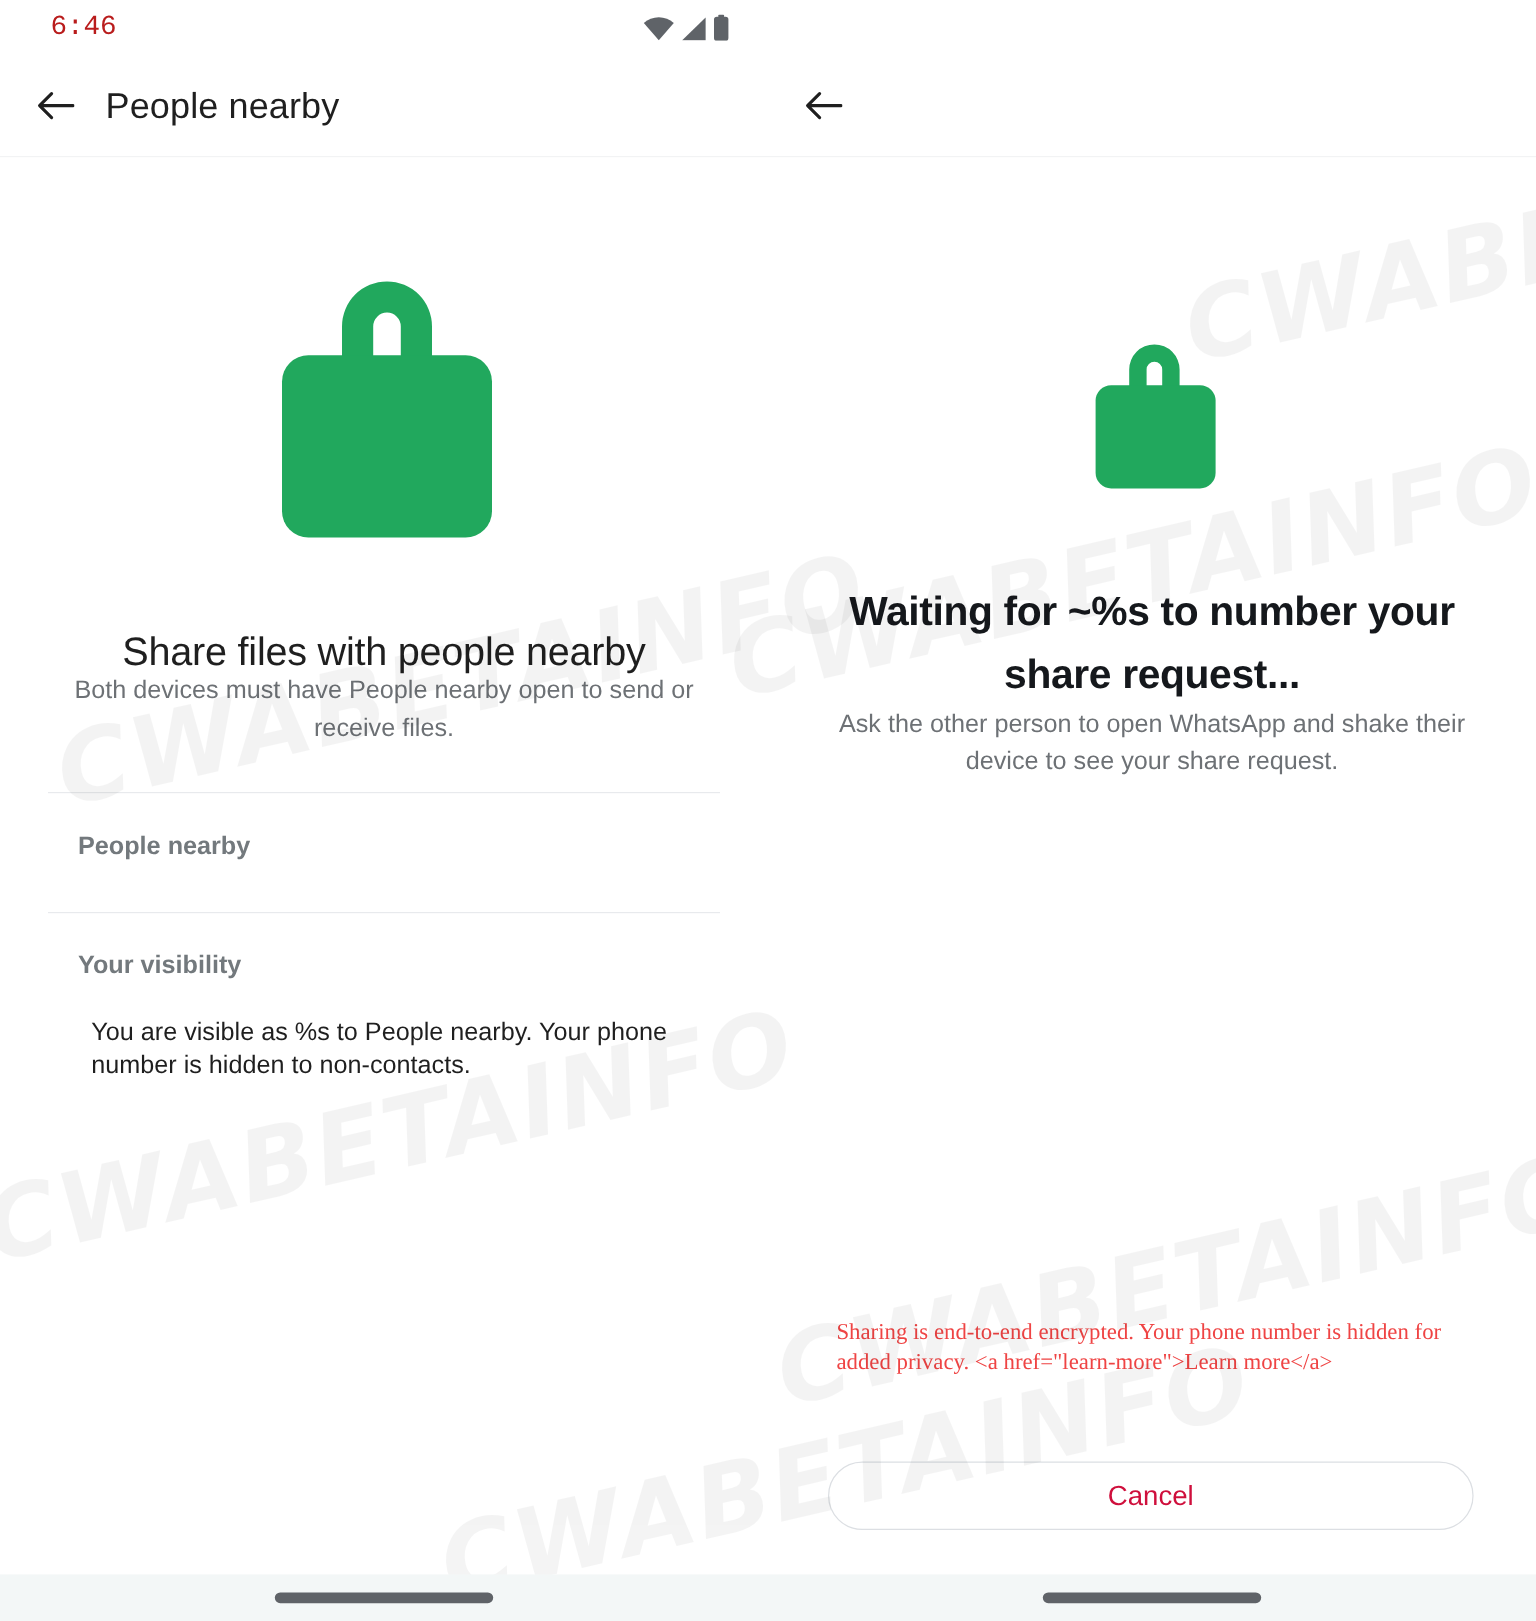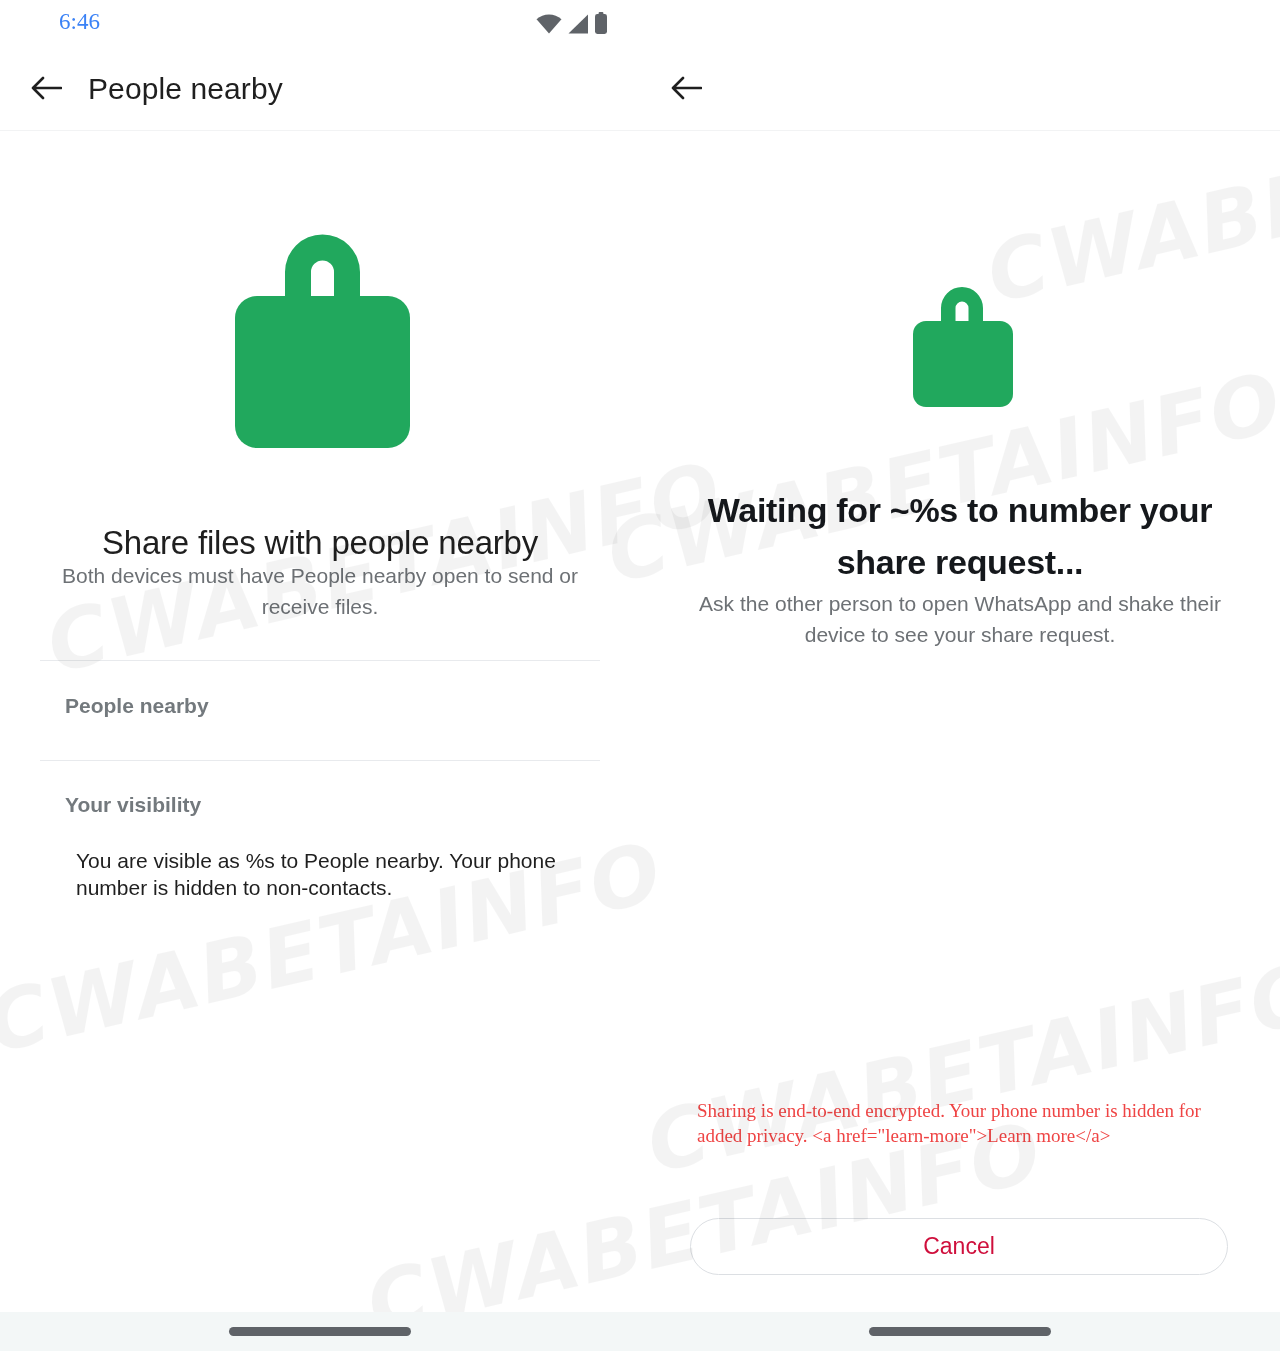--- a/index.html
+++ b/index.html
@@ -53,23 +53,22 @@
   
   .statusbar {
     position: absolute;
     top: 0; left: 0;
     width: 640px; height: 48px;
   }
   .status-time {
     position: absolute;
     left: 42px; top: 9px;
     font-size: 23px;
-    color: #3b82f6;
-    font-family: Liberation Serif, serif;
-    margin-left: 17px;
+    color: #b91c1c;
+    font-family: Liberation Mono, monospace;
   }
   .status-icons {
     position: absolute;
     right: 32px; top: 12px;
     display: flex;
     align-items: flex-end;
     gap: 5px;
   }
   .ic { display: block; }
 

